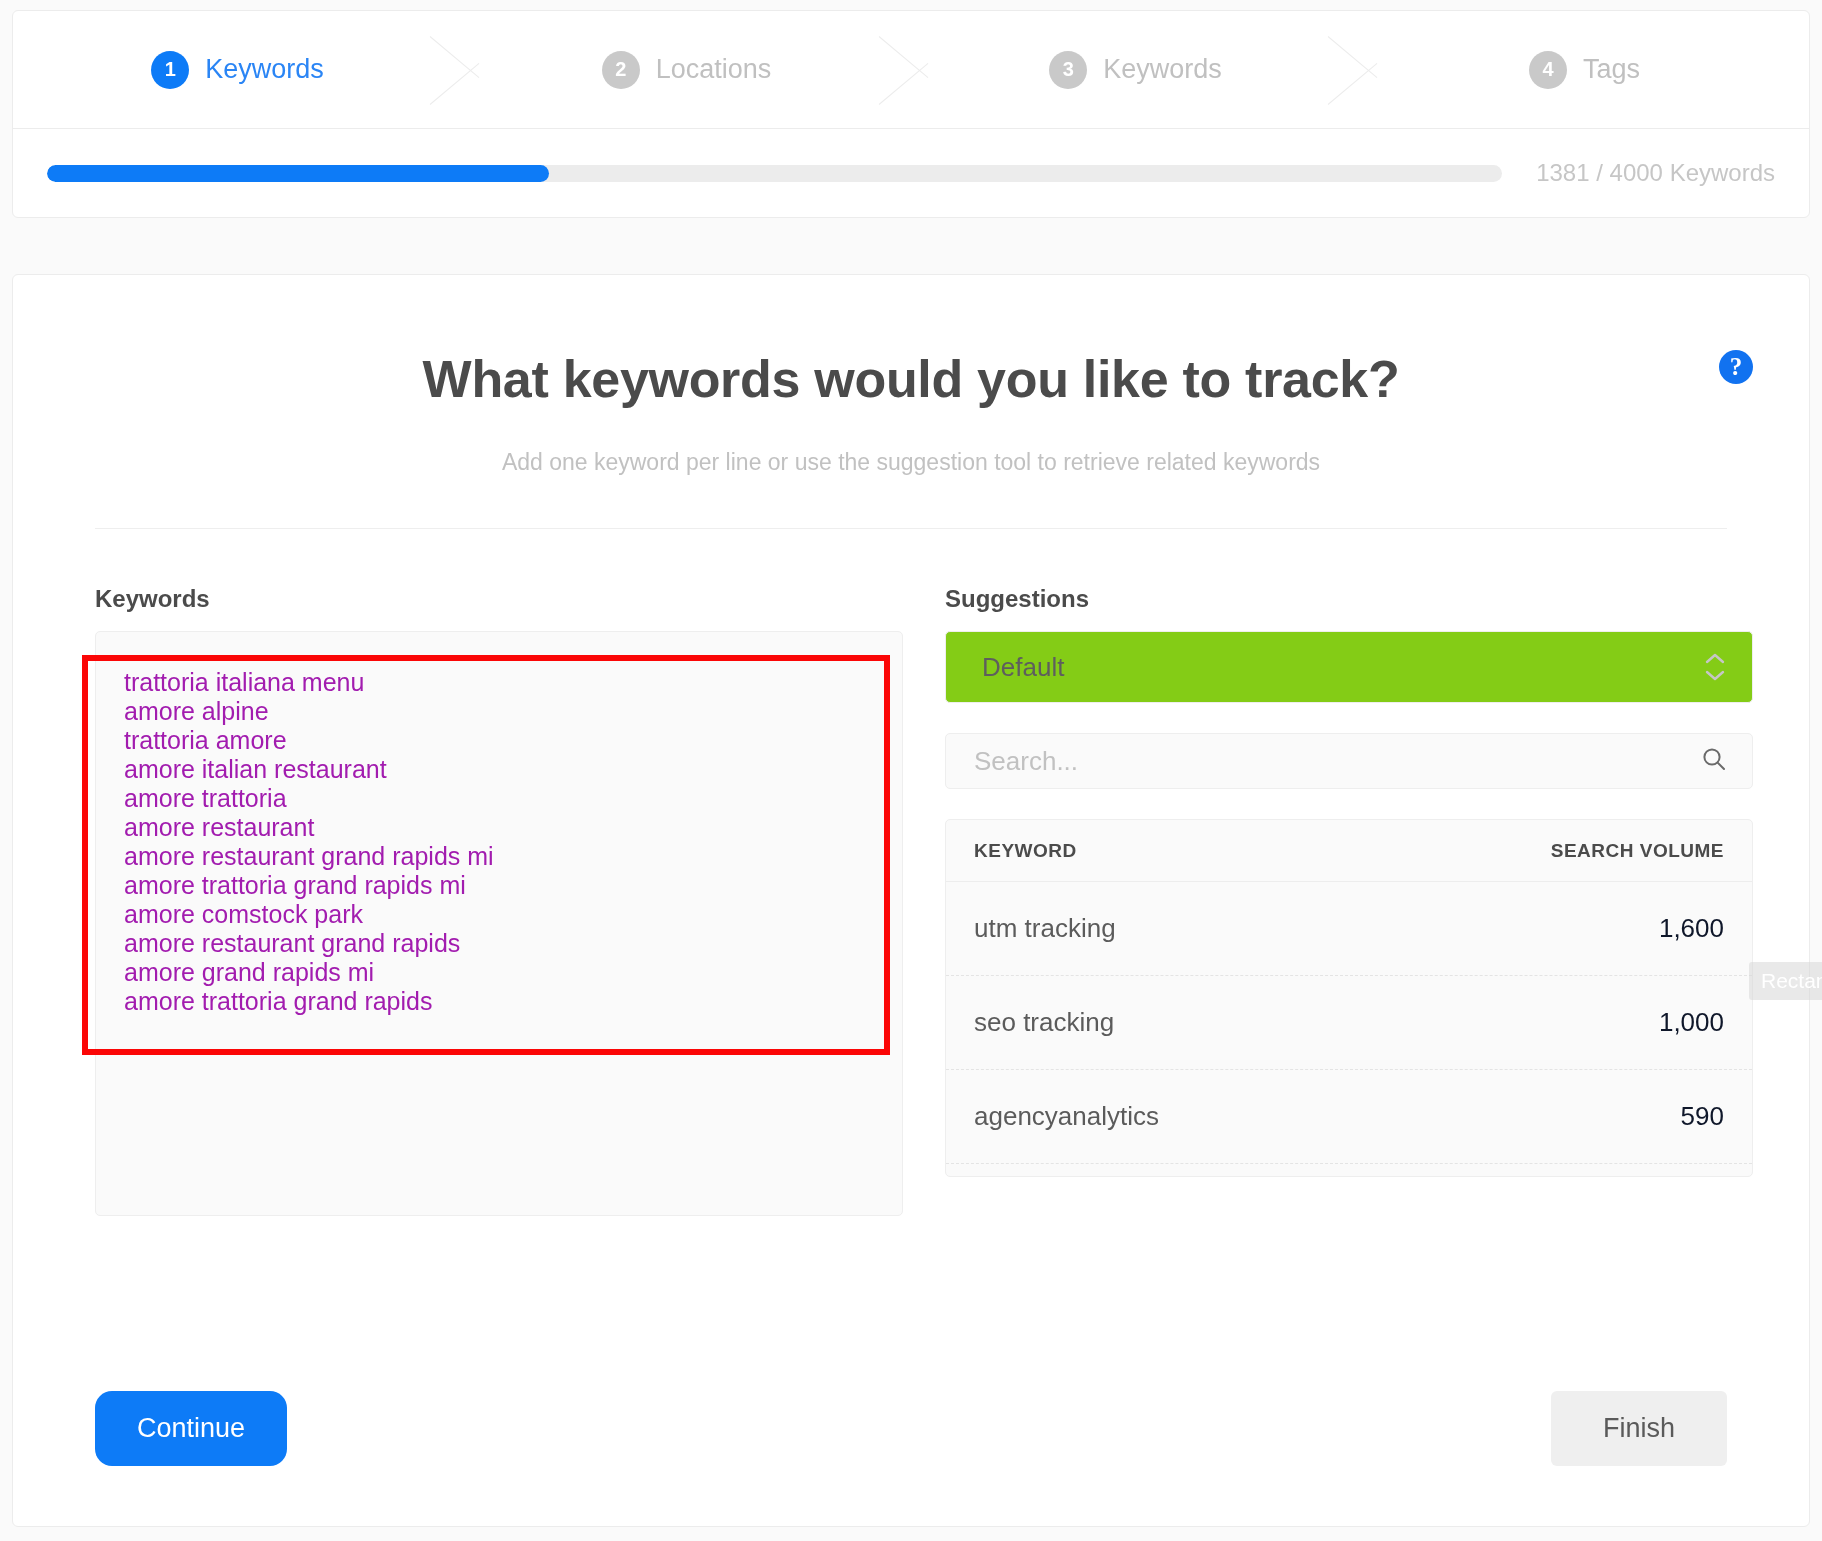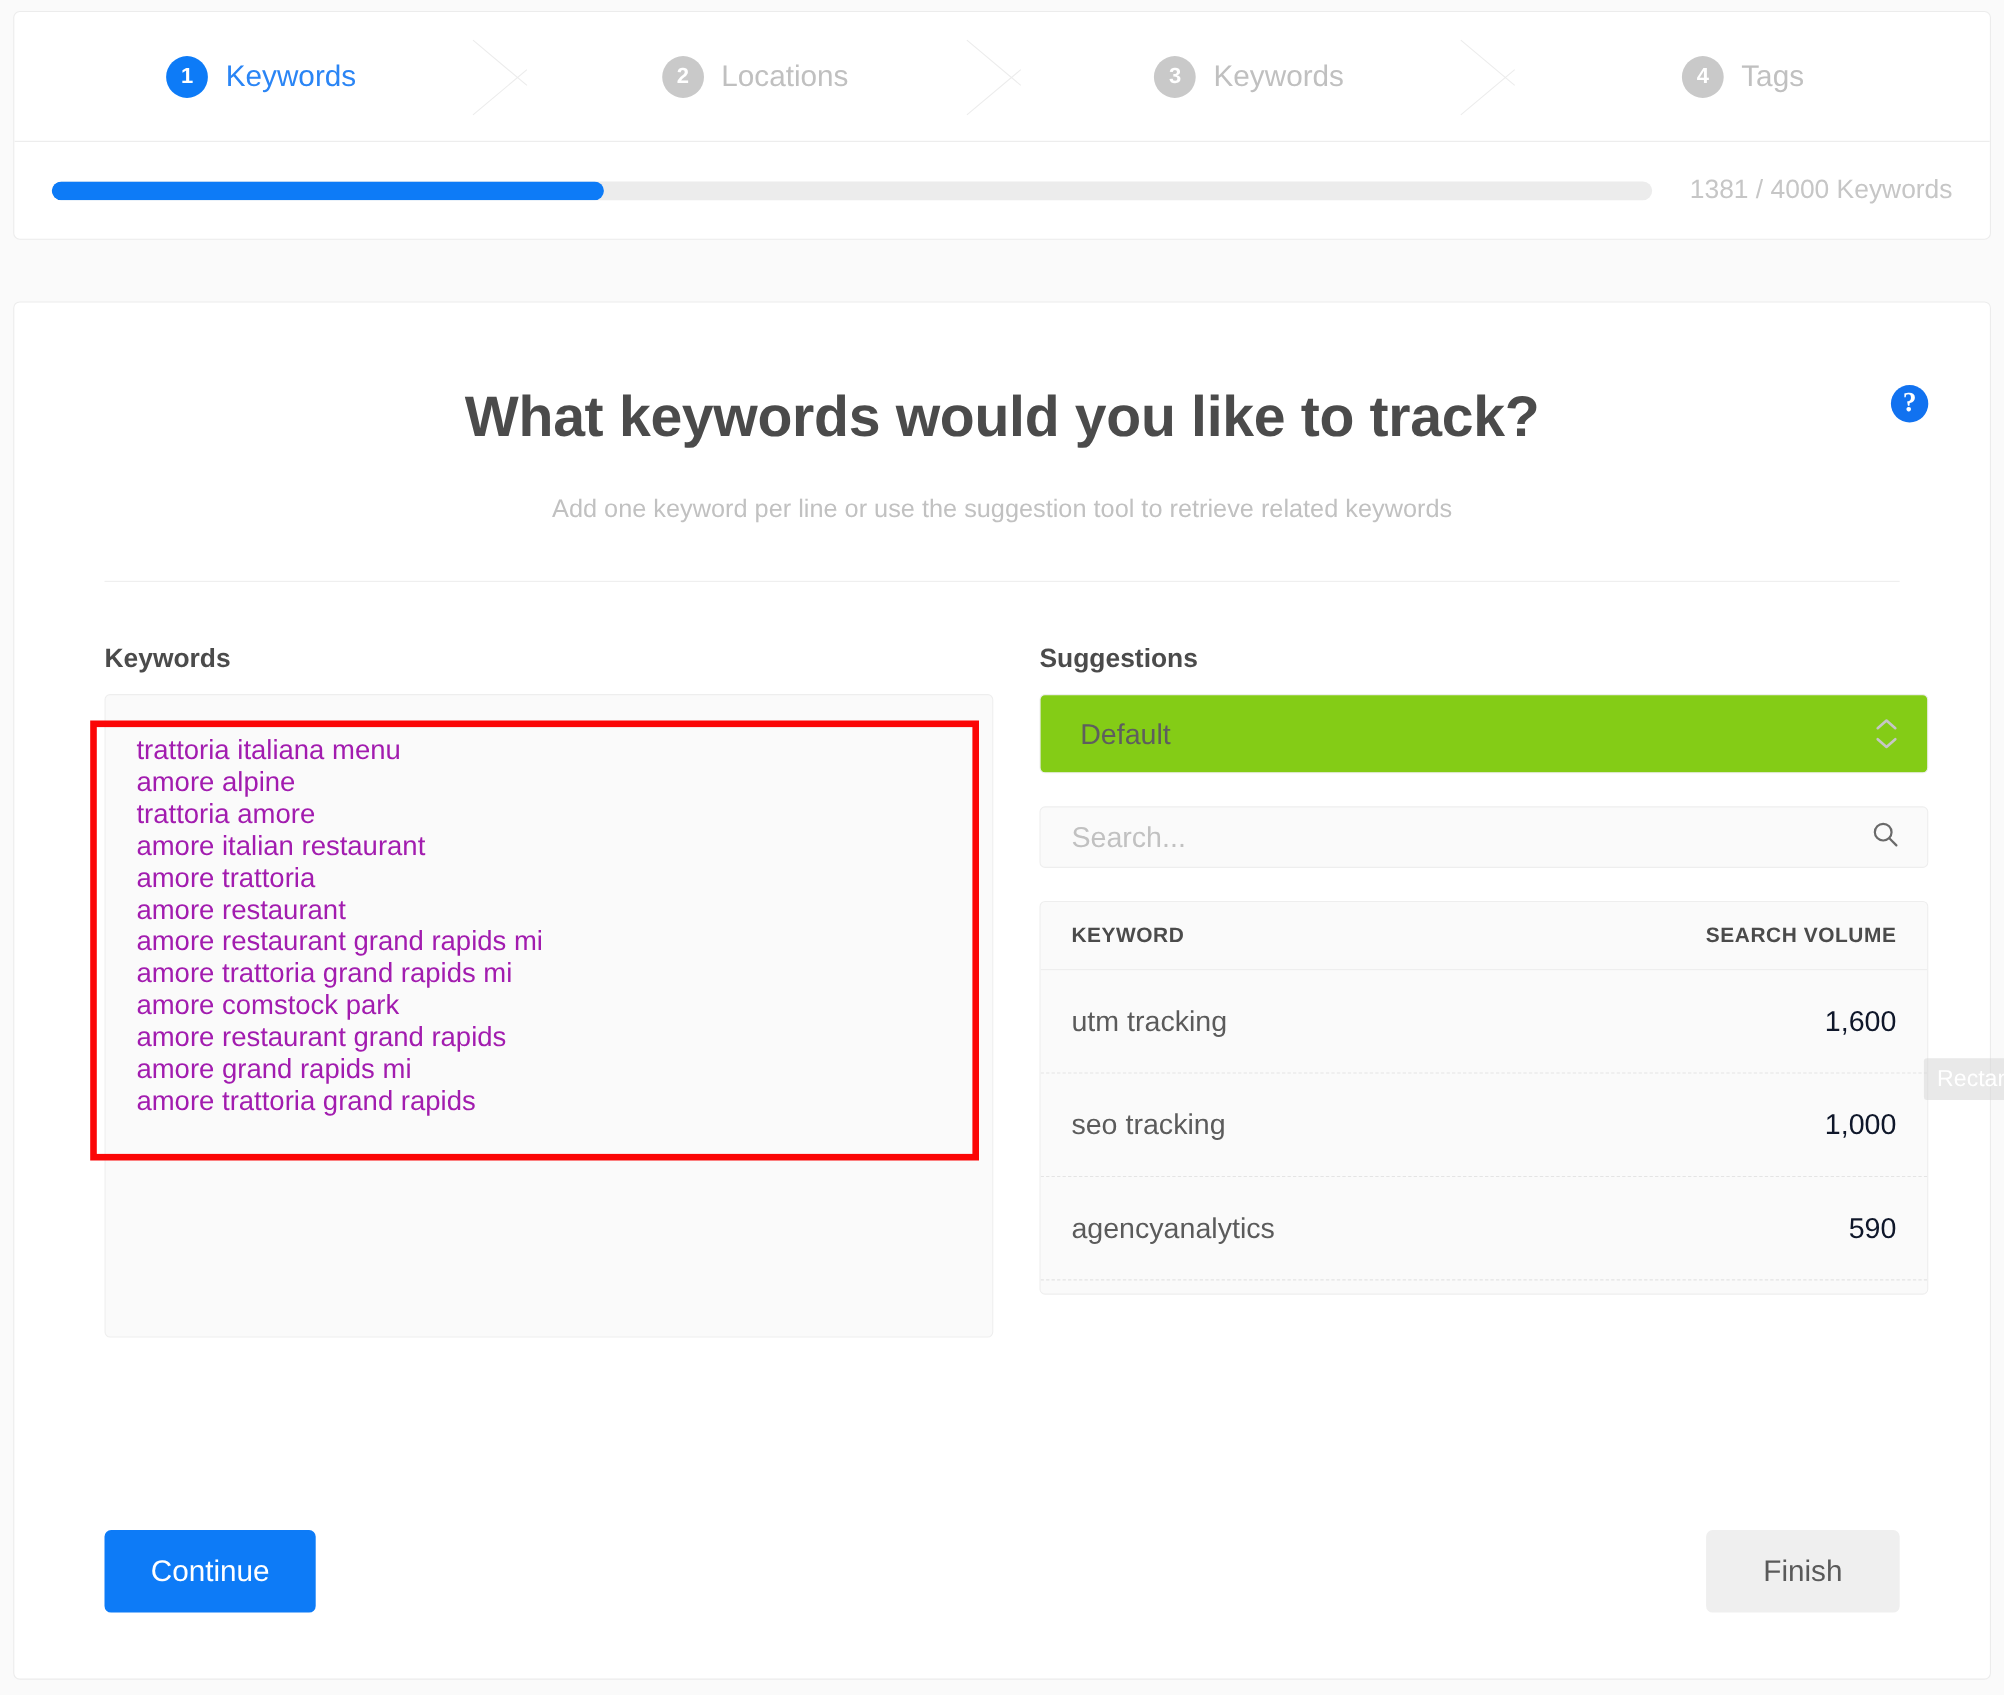--- a/index.html
+++ b/index.html
@@ -309,21 +309,21 @@
     bottom: 60px;
     display: flex;
     align-items: center;
     justify-content: space-between;
   }
   #continue-button {
     background: #0d7bf7;
     color: #ffffff;
     font-size: 27px;
     border: none;
-    border-radius: 6px;
+    border-radius: 17px;
     padding: 22px 42px;
     cursor: pointer;
     font-family: "Liberation Sans", sans-serif;
   }
   #finish-button {
     background: #efefef;
     color: #5a5a5a;
     font-size: 27px;
     border: none;
     border-radius: 6px;

